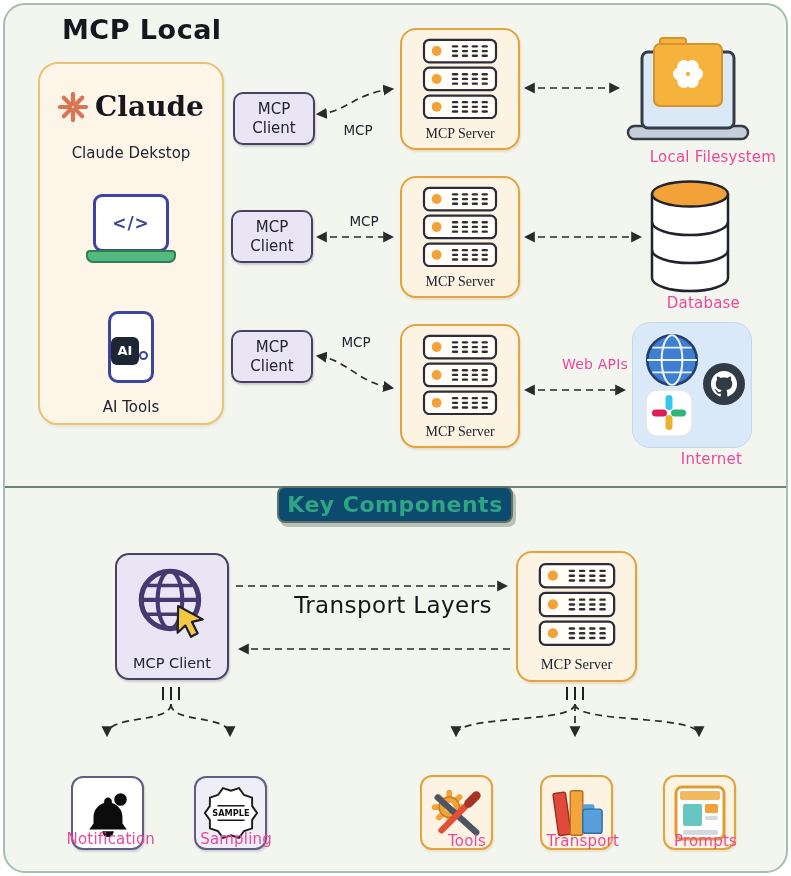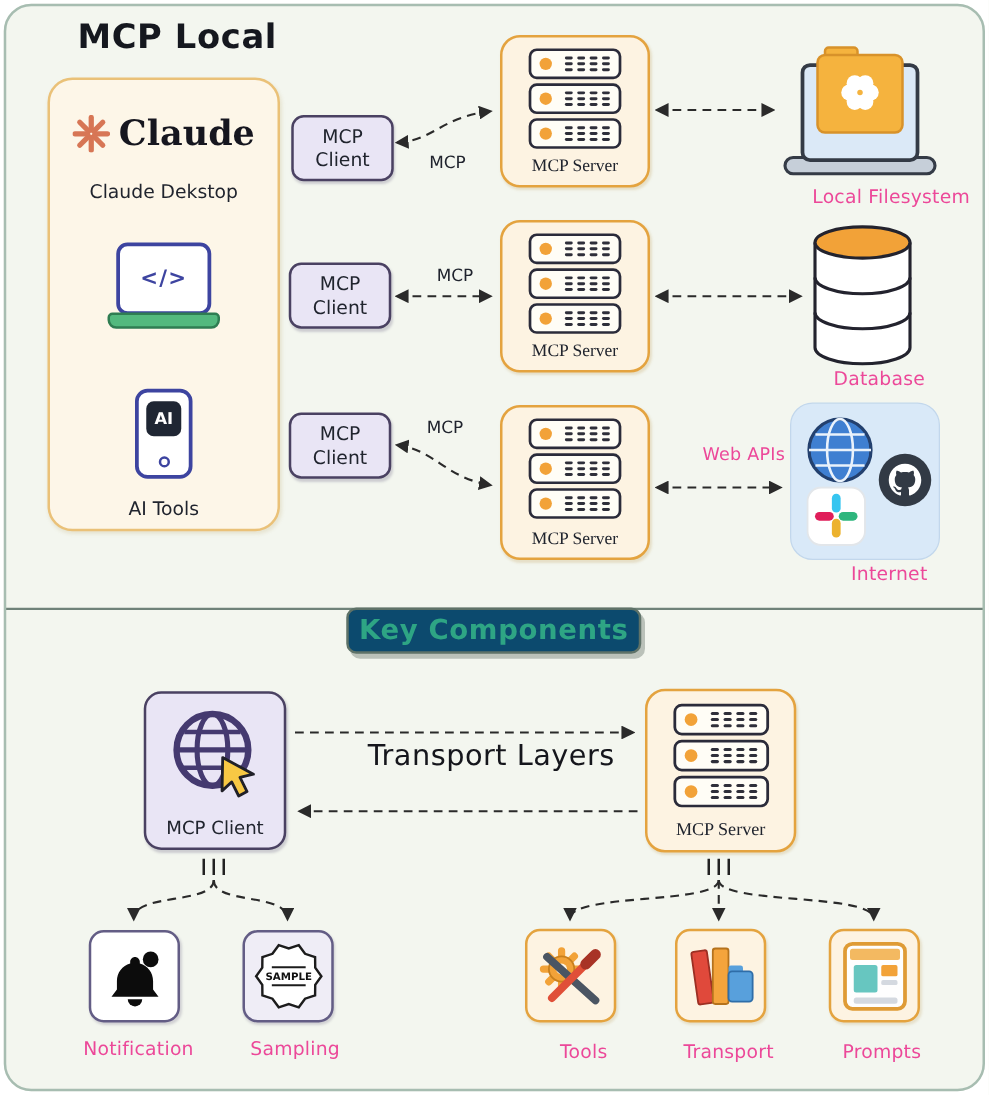--- a/index.html
+++ b/index.html
@@ -37,21 +37,21 @@
   .ide-icon { position:absolute; left:50%; transform:translateX(-50%); display:flex; flex-direction:column; align-items:center; }
   .ide-screen {
     width:76px; height:58px; background:#ffffff; border:3px solid #3d44a0; border-radius:9px;
     display:flex; align-items:center; justify-content:center;
     font-size:17px; font-weight:bold; color:#3d44a0; letter-spacing:1px;
   }
   .ide-base { width:90px; height:13px; background:#53b97e; border:2px solid #2f7d52; border-radius:4px 4px 7px 7px; margin-top:-2px; }
   .phone-icon {
     position:absolute; left:50%; transform:translateX(-50%);
     width:46px; height:72px; background:#ffffff; border:3px solid #3d44a0; border-radius:10px;
-    display:flex; flex-direction:column; align-items:center;
+    display:flex; align-items:center;
   }
   .ai-badge {
     margin-top:7px; width:28px; height:28px; background:#1f2633; border-radius:6px;
     color:#ffffff; font-size:13px; font-weight:bold; display:flex; align-items:center; justify-content:center;
   }
   .home-dot { margin-top:16px; width:9px; height:9px; border:2px solid #3d44a0; border-radius:50%; }
 
   .lav {
     background:#e9e5f5; border:2px solid #4a4162; border-radius:10px;
     box-shadow:1px 2px 2px rgba(70,60,100,.22);
@@ -98,21 +98,21 @@
     display:flex; flex-direction:column; align-items:center; justify-content:space-between;
     padding:9px 0 7px;
   }
   .transport {
     position:absolute; z-index:2; text-align:center;
     font-size:23px; color:#15161c; letter-spacing:.4px;
   }
 
   .child-box {
     position:absolute; z-index:2; width:73px; height:74px; border-radius:12px;
-    display:flex; align-items:center; justify-content:center;
+    display:flex; align-items:center; justify-content:center;margin-top:32px;
   }
   .pur-child { background:#ffffff; border:2px solid #635d85; box-shadow:1px 2px 2px rgba(70,60,100,.2); }
   .pur-child.alt { background:#efedf6; }
   .crm-child { background:#fdf3e2; border:2px solid #e4a33f; box-shadow:1px 2px 2px rgba(180,140,60,.2); }
 </style>
 </head>
 <body>
 
 <div class="bg"></div>
 

